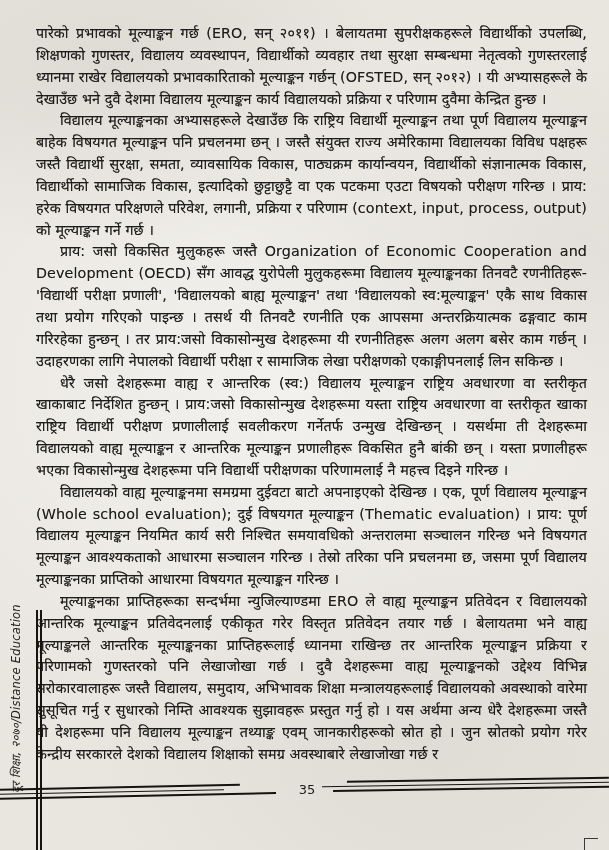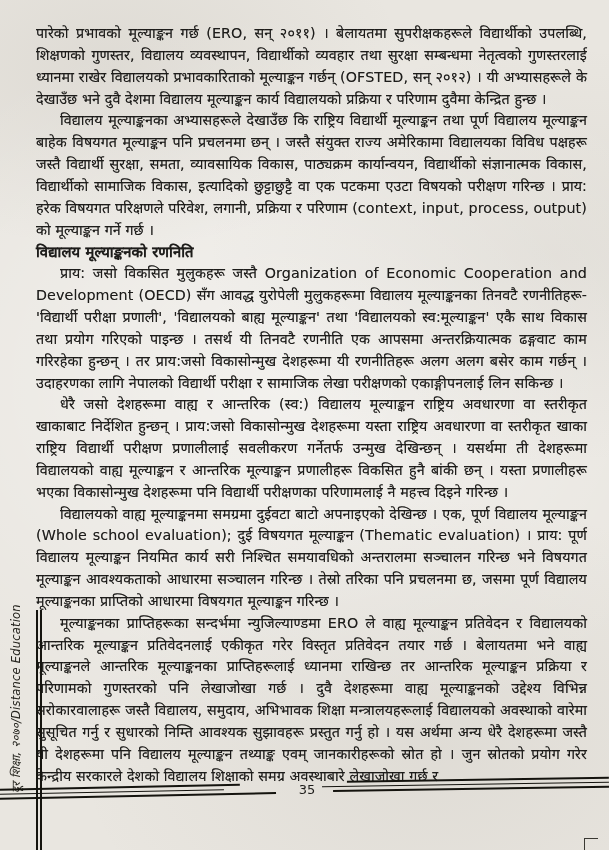--- a/index.html
+++ b/index.html
@@ -83,21 +83,20 @@
   }
 </style>
 </head>
 <body>
 
 <div class="scan-page">
 
   <div class="content">
     <p class="para no-indent">पारेको प्रभावको मूल्याङ्कन गर्छ (ERO, सन् २०११) । बेलायतमा सुपरीक्षकहरूले विद्यार्थीको उपलब्धि, शिक्षणको गुणस्तर, विद्यालय व्यवस्थापन, विद्यार्थीको व्यवहार तथा सुरक्षा सम्बन्धमा नेतृत्वको गुणस्तरलाई ध्यानमा राखेर विद्यालयको प्रभावकारिताको मूल्याङ्कन गर्छन् (OFSTED, सन् २०१२) । यी अभ्यासहरूले के देखाउँछ भने दुवै देशमा विद्यालय मूल्याङ्कन कार्य विद्यालयको प्रक्रिया र परिणाम दुवैमा केन्द्रित हुन्छ ।</p>
     <p class="para">विद्यालय मूल्याङ्कनका अभ्यासहरूले देखाउँछ कि राष्ट्रिय विद्यार्थी मूल्याङ्कन तथा पूर्ण विद्यालय मूल्याङ्कन बाहेक विषयगत मूल्याङ्कन पनि प्रचलनमा छन् । जस्तै संयुक्त राज्य अमेरिकामा विद्यालयका विविध पक्षहरू जस्तै विद्यार्थी सुरक्षा, समता, व्यावसायिक विकास, पाठ्यक्रम कार्यान्वयन, विद्यार्थीको संज्ञानात्मक विकास, विद्यार्थीको सामाजिक विकास, इत्यादिको छुट्टाछुट्टै वा एक पटकमा एउटा विषयको परीक्षण गरिन्छ । प्राय: हरेक विषयगत परिक्षणले परिवेश, लगानी, प्रक्रिया र परिणाम (context, input, process, output) को मूल्याङ्कन गर्ने गर्छ ।</p>
-    <h2 class="heading">विद्यालय मूल्याङ्कनको रणनिति</h2>
     <p class="para">प्राय: जसो विकसित मुलुकहरू जस्तै Organization of Economic Cooperation and Development (OECD) सँग आवद्ध युरोपेली मुलुकहरूमा विद्यालय मूल्याङ्कनका तिनवटै रणनीतिहरू- 'विद्यार्थी परीक्षा प्रणाली', 'विद्यालयको बाह्य मूल्याङ्कन' तथा 'विद्यालयको स्व:मूल्याङ्कन' एकै साथ विकास तथा प्रयोग गरिएको पाइन्छ । तसर्थ यी तिनवटै रणनीति एक आपसमा अन्तरक्रियात्मक ढङ्गवाट काम गरिरहेका हुन्छन् । तर प्राय:जसो विकासोन्मुख देशहरूमा यी रणनीतिहरू अलग अलग बसेर काम गर्छन् । उदाहरणका लागि नेपालको विद्यार्थी परीक्षा र सामाजिक लेखा परीक्षणको एकाङ्गीपनलाई लिन सकिन्छ ।</p>
     <p class="para">धेरै जसो देशहरूमा वाह्य र आन्तरिक (स्व:) विद्यालय मूल्याङ्कन राष्ट्रिय अवधारणा वा स्तरीकृत खाकाबाट निर्देशित हुन्छन् । प्राय:जसो विकासोन्मुख देशहरूमा यस्ता राष्ट्रिय अवधारणा वा स्तरीकृत खाका राष्ट्रिय विद्यार्थी परीक्षण प्रणालीलाई सवलीकरण गर्नेतर्फ उन्मुख देखिन्छन् । यसर्थमा ती देशहरूमा विद्यालयको वाह्य मूल्याङ्कन र आन्तरिक मूल्याङ्कन प्रणालीहरू विकसित हुनै बांकी छन् । यस्ता प्रणालीहरू भएका विकासोन्मुख देशहरूमा पनि विद्यार्थी परीक्षणका परिणामलाई नै महत्त्व दिइने गरिन्छ ।</p>
     <p class="para">विद्यालयको वाह्य मूल्याङ्कनमा समग्रमा दुईवटा बाटो अपनाइएको देखिन्छ । एक, पूर्ण विद्यालय मूल्याङ्कन (Whole school evaluation); दुई विषयगत मूल्याङ्कन (Thematic evaluation) । प्राय: पूर्ण विद्यालय मूल्याङ्कन नियमित कार्य सरी निश्चित समयावधिको अन्तरालमा सञ्चालन गरिन्छ भने विषयगत मूल्याङ्कन आवश्यकताको आधारमा सञ्चालन गरिन्छ । तेस्रो तरिका पनि प्रचलनमा छ, जसमा पूर्ण विद्यालय मूल्याङ्कनका प्राप्तिको आधारमा विषयगत मूल्याङ्कन गरिन्छ ।</p>
     <p class="para">मूल्याङ्कनका प्राप्तिहरूका सन्दर्भमा न्युजिल्याण्डमा ERO ले वाह्य मूल्याङ्कन प्रतिवेदन र विद्यालयको आन्तरिक मूल्याङ्कन प्रतिवेदनलाई एकीकृत गरेर विस्तृत प्रतिवेदन तयार गर्छ । बेलायतमा भने वाह्य मूल्याङ्कनले आन्तरिक मूल्याङ्कनका प्राप्तिहरूलाई ध्यानमा राखिन्छ तर आन्तरिक मूल्याङ्कन प्रक्रिया र परिणामको गुणस्तरको पनि लेखाजोखा गर्छ । दुवै देशहरूमा वाह्य मूल्याङ्कनको उद्देश्य विभिन्न सरोकारवालाहरू जस्तै विद्यालय, समुदाय, अभिभावक शिक्षा मन्त्रालयहरूलाई विद्यालयको अवस्थाको वारेमा सुसूचित गर्नु र सुधारको निम्ति आवश्यक सुझावहरू प्रस्तुत गर्नु हो । यस अर्थमा अन्य धेरै देशहरूमा जस्तै यी देशहरूमा पनि विद्यालय मूल्याङ्कन तथ्याङ्क एवम् जानकारीहरूको स्रोत हो । जुन स्रोतको प्रयोग गरेर केन्द्रीय सरकारले देशको विद्यालय शिक्षाको समग्र अवस्थाबारे लेखाजोखा गर्छ र</p>
   </div>
 
   <div class="sidebar-vertical">दूर शिक्षा, २०७०/Distance Education</div>
 
   <div class="left-border"></div>
 

